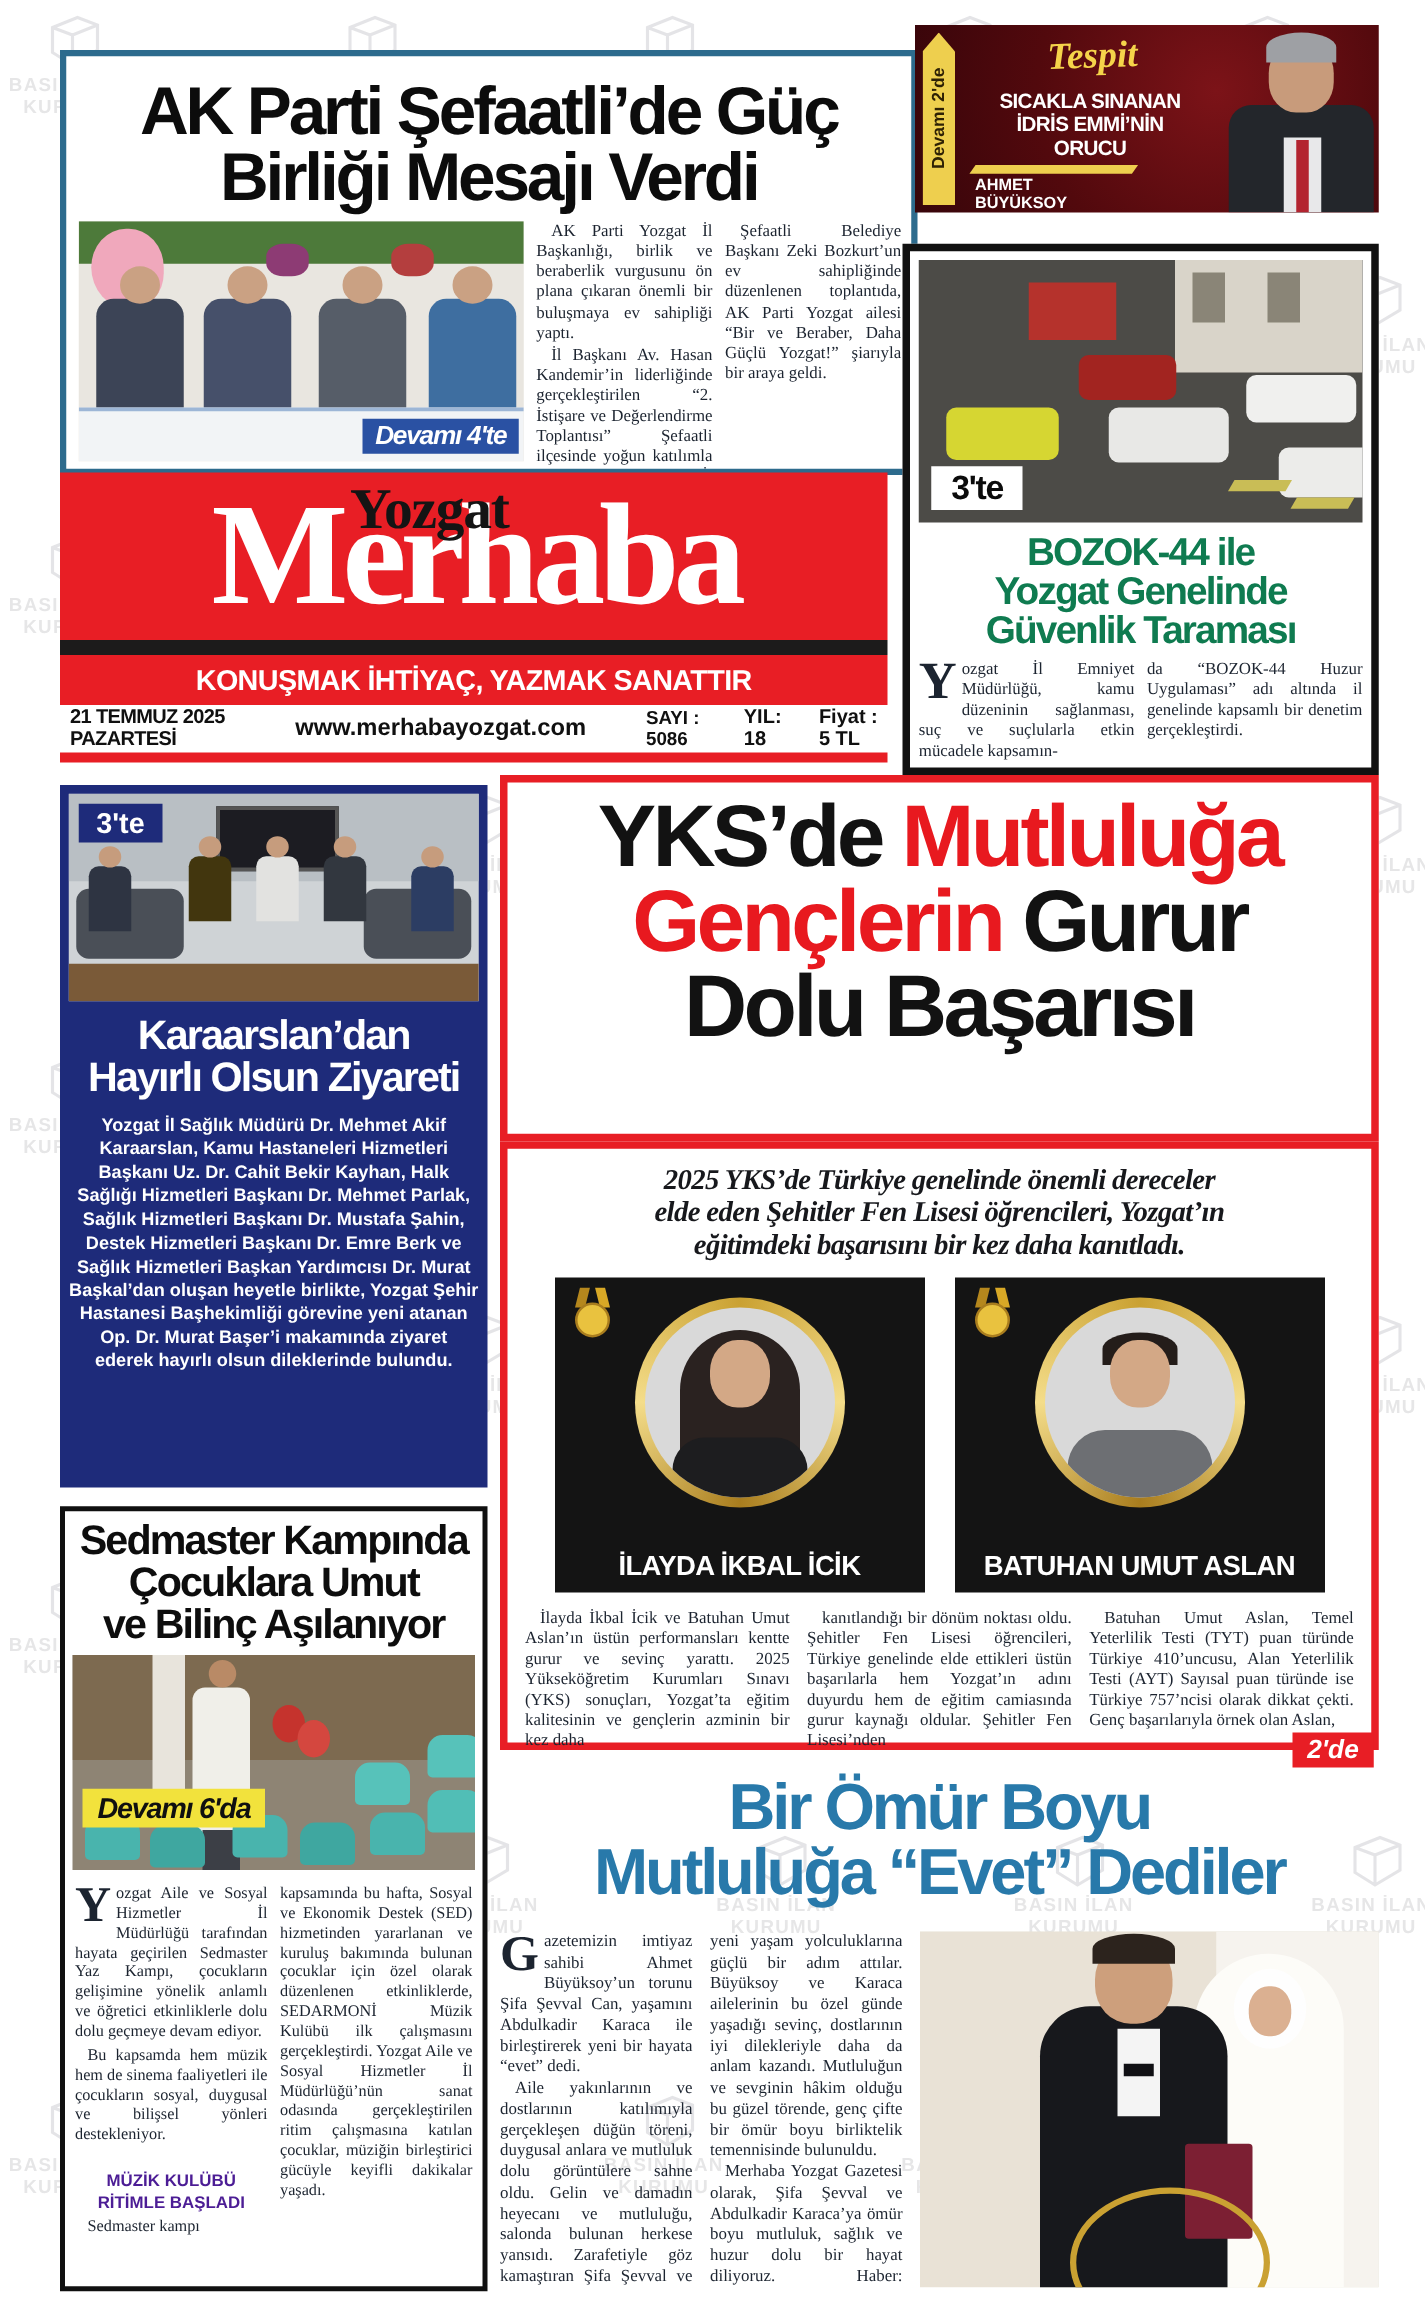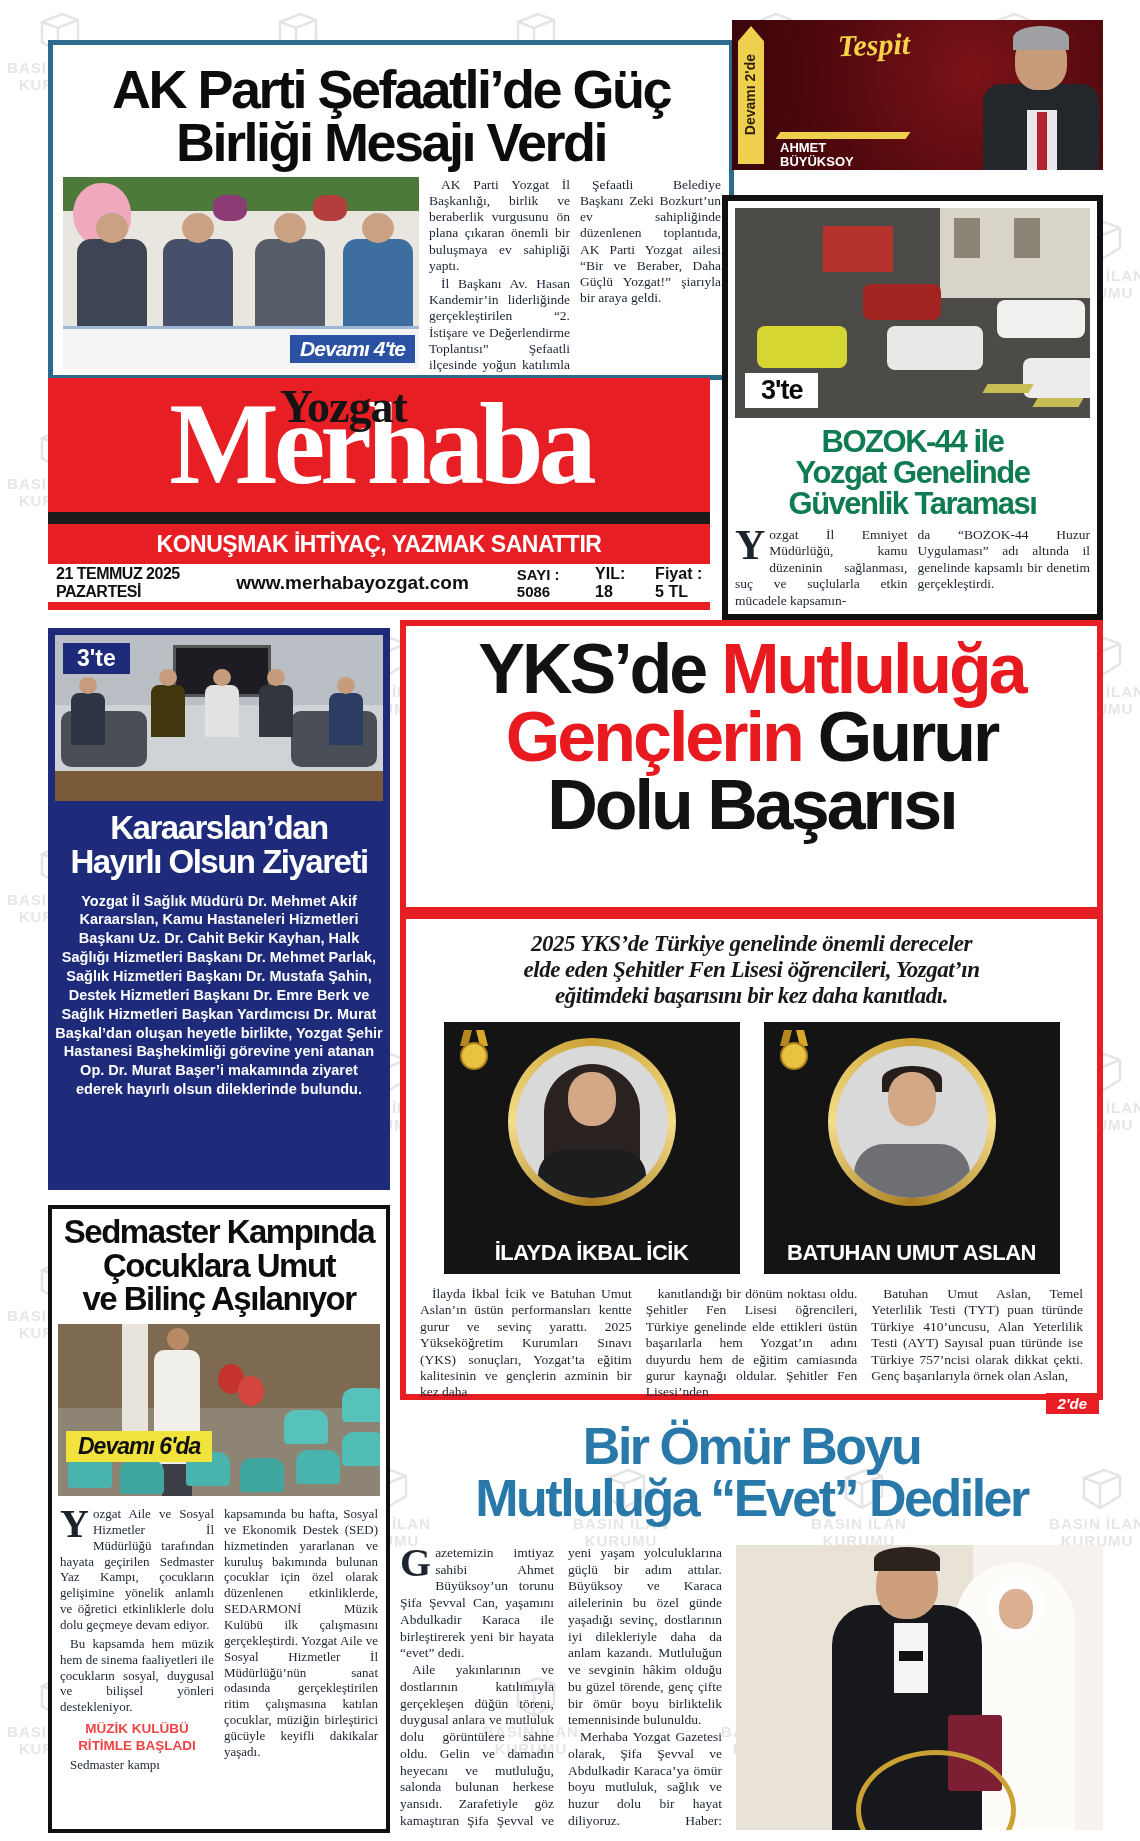--- a/index.html
+++ b/index.html
@@ -117,40 +117,40 @@
   .cf-body{position:absolute;bottom:-4px;left:22px;width:108px;height:52px;background:#1d1d1f;border-radius:26px 26px 0 0;}
   .cf-hood{position:absolute;bottom:-4px;left:18px;width:116px;height:58px;background:#6d6f73;border-radius:30px 30px 0 0;}
   .cf-hairb{position:absolute;top:20px;left:46px;width:60px;height:26px;background:#241d1a;border-radius:50% 50% 0 0;}
   .card-name{position:absolute;bottom:8px;width:100%;text-align:center;color:#fff;font-weight:bold;
              font-size:22px;letter-spacing:-.5px;}
   .medal{position:absolute;left:10px;top:8px;}
   #yks-body{display:flex;gap:14px;padding:12px 14px 0 14px;}
   .yks-col{width:33.3%;font-size:13.5px;line-height:1.22;color:#1c2430;}
   .yks-col p{margin:0;text-indent:12px;}
   #yks-continue{position:absolute;right:-2px;bottom:-20px;background:#e81e25;color:#fff;font-weight:bold;
-                font-style:italic;font-size:15px;padding:2px 12px;}
+                font-style:italic;font-size:21px;padding:2px 12px;}
   
   #sed-box{left:48px;top:1205px;width:342px;height:628px;border:4px solid #101010;background:#fff;
            box-sizing:border-box;overflow:hidden;}
   #sed-headline{margin-top:6px;text-align:center;color:#0d0d0d;font-weight:bold;font-size:33px;
                 line-height:1.02;letter-spacing:-1.5px;}
   #sed-photo{position:relative;margin:8px 6px 0 6px;height:172px;background:#8e8474;overflow:hidden;}
   .sdp-wall{position:absolute;top:0;left:0;right:0;height:84px;background:#7d6a50;}
   .sdp-col{position:absolute;top:0;left:64px;width:26px;height:110px;background:#e8e4dc;}
   .sdp-man{position:absolute;top:26px;left:96px;width:46px;height:120px;background:#f0efe9;border-radius:10px 10px 0 0;}
   .sdp-mhead{position:absolute;top:-22px;left:13px;width:22px;height:22px;background:#b98a66;border-radius:50%;}
   .sdp-pants{position:absolute;bottom:-34px;left:8px;width:30px;height:40px;background:#3c3f46;}
   .sdp-balloon{position:absolute;width:26px;height:30px;background:#c5332d;border-radius:50%;}
   .sdp-chair{position:absolute;width:44px;height:34px;background:#49b4ad;border-radius:12px 12px 4px 4px;}
   #sed-pagetag{position:absolute;left:8px;bottom:34px;background:#f2e23c;color:#101010;font-weight:bold;
                font-style:italic;font-size:23px;padding:2px 12px;letter-spacing:-1px;}
   #sed-body{display:flex;gap:10px;padding:10px 8px 0 8px;}
   .sed-col{width:50%;font-size:13px;line-height:1.22;color:#1c2430;}
   .sed-col p{margin:0 0 3px 0;text-indent:10px;}
-  .sed-sub{text-align:center;font-weight:bold;font-size:13.5px;color:#ef4444;margin:6px 0 3px 0;
+  .sed-sub{text-align:center;font-weight:bold;font-size:13.5px;color:#4c1d95;margin:22px 0 3px 0;
            font-family:"Liberation Sans",sans-serif;}
   
   #wed-headline{left:400px;top:1420px;width:703px;text-align:center;color:#2879aa;font-weight:bold;
                 font-size:52px;line-height:1.0;letter-spacing:-2.5px;}
   #wed-content{left:400px;top:1545px;width:703px;height:285px;display:flex;gap:14px;overflow:hidden;}
   .wed-col{width:154px;font-size:13.5px;line-height:1.24;color:#1c2430;}
   .wed-col p{margin:0;text-indent:12px;}
   #wed-photo{position:relative;flex:1;background:#e9e2d6;overflow:hidden;}
   .wp-curtain{position:absolute;top:0;right:0;width:130px;height:100%;background:#f6f3ee;}
   .wp-bride{position:absolute;right:28px;top:18px;width:120px;height:280px;background:#fdfcf8;border-radius:60px 60px 0 0;}
@@ -340,20 +340,25 @@
         <p>Şefaatli Belediye Başkanı Zeki Bozkurt’un ev sahipliğinde düzenlenen toplantıda, AK Parti Yozgat ailesi “Bir ve Beraber, Daha Güçlü Yozgat!” şiarıyla bir araya geldi.</p>
       </div>
     </div>
   </div>
 
   <div class="abs z" id="columnist">
     <div id="col-strip">
       <span>Devamı 2'de</span>
     </div>
     <div id="col-title">Tespit</div>
+    <div id="col-head">
+      <div>SICAKLA SINANAN</div>
+      <div>İDRİS EMMİ’NİN</div>
+      <div>ORUCU</div>
+    </div>
     <div id="col-slash"></div>
     <div id="col-author">
       <div>AHMET</div>
       <div>BÜYÜKSOY</div>
     </div>
     <div id="col-photo">
       <div class="cp-suit"></div>
         <div class="cp-shirt"></div>
         <div class="cp-tie"></div>
       <div class="cp-head"></div>

